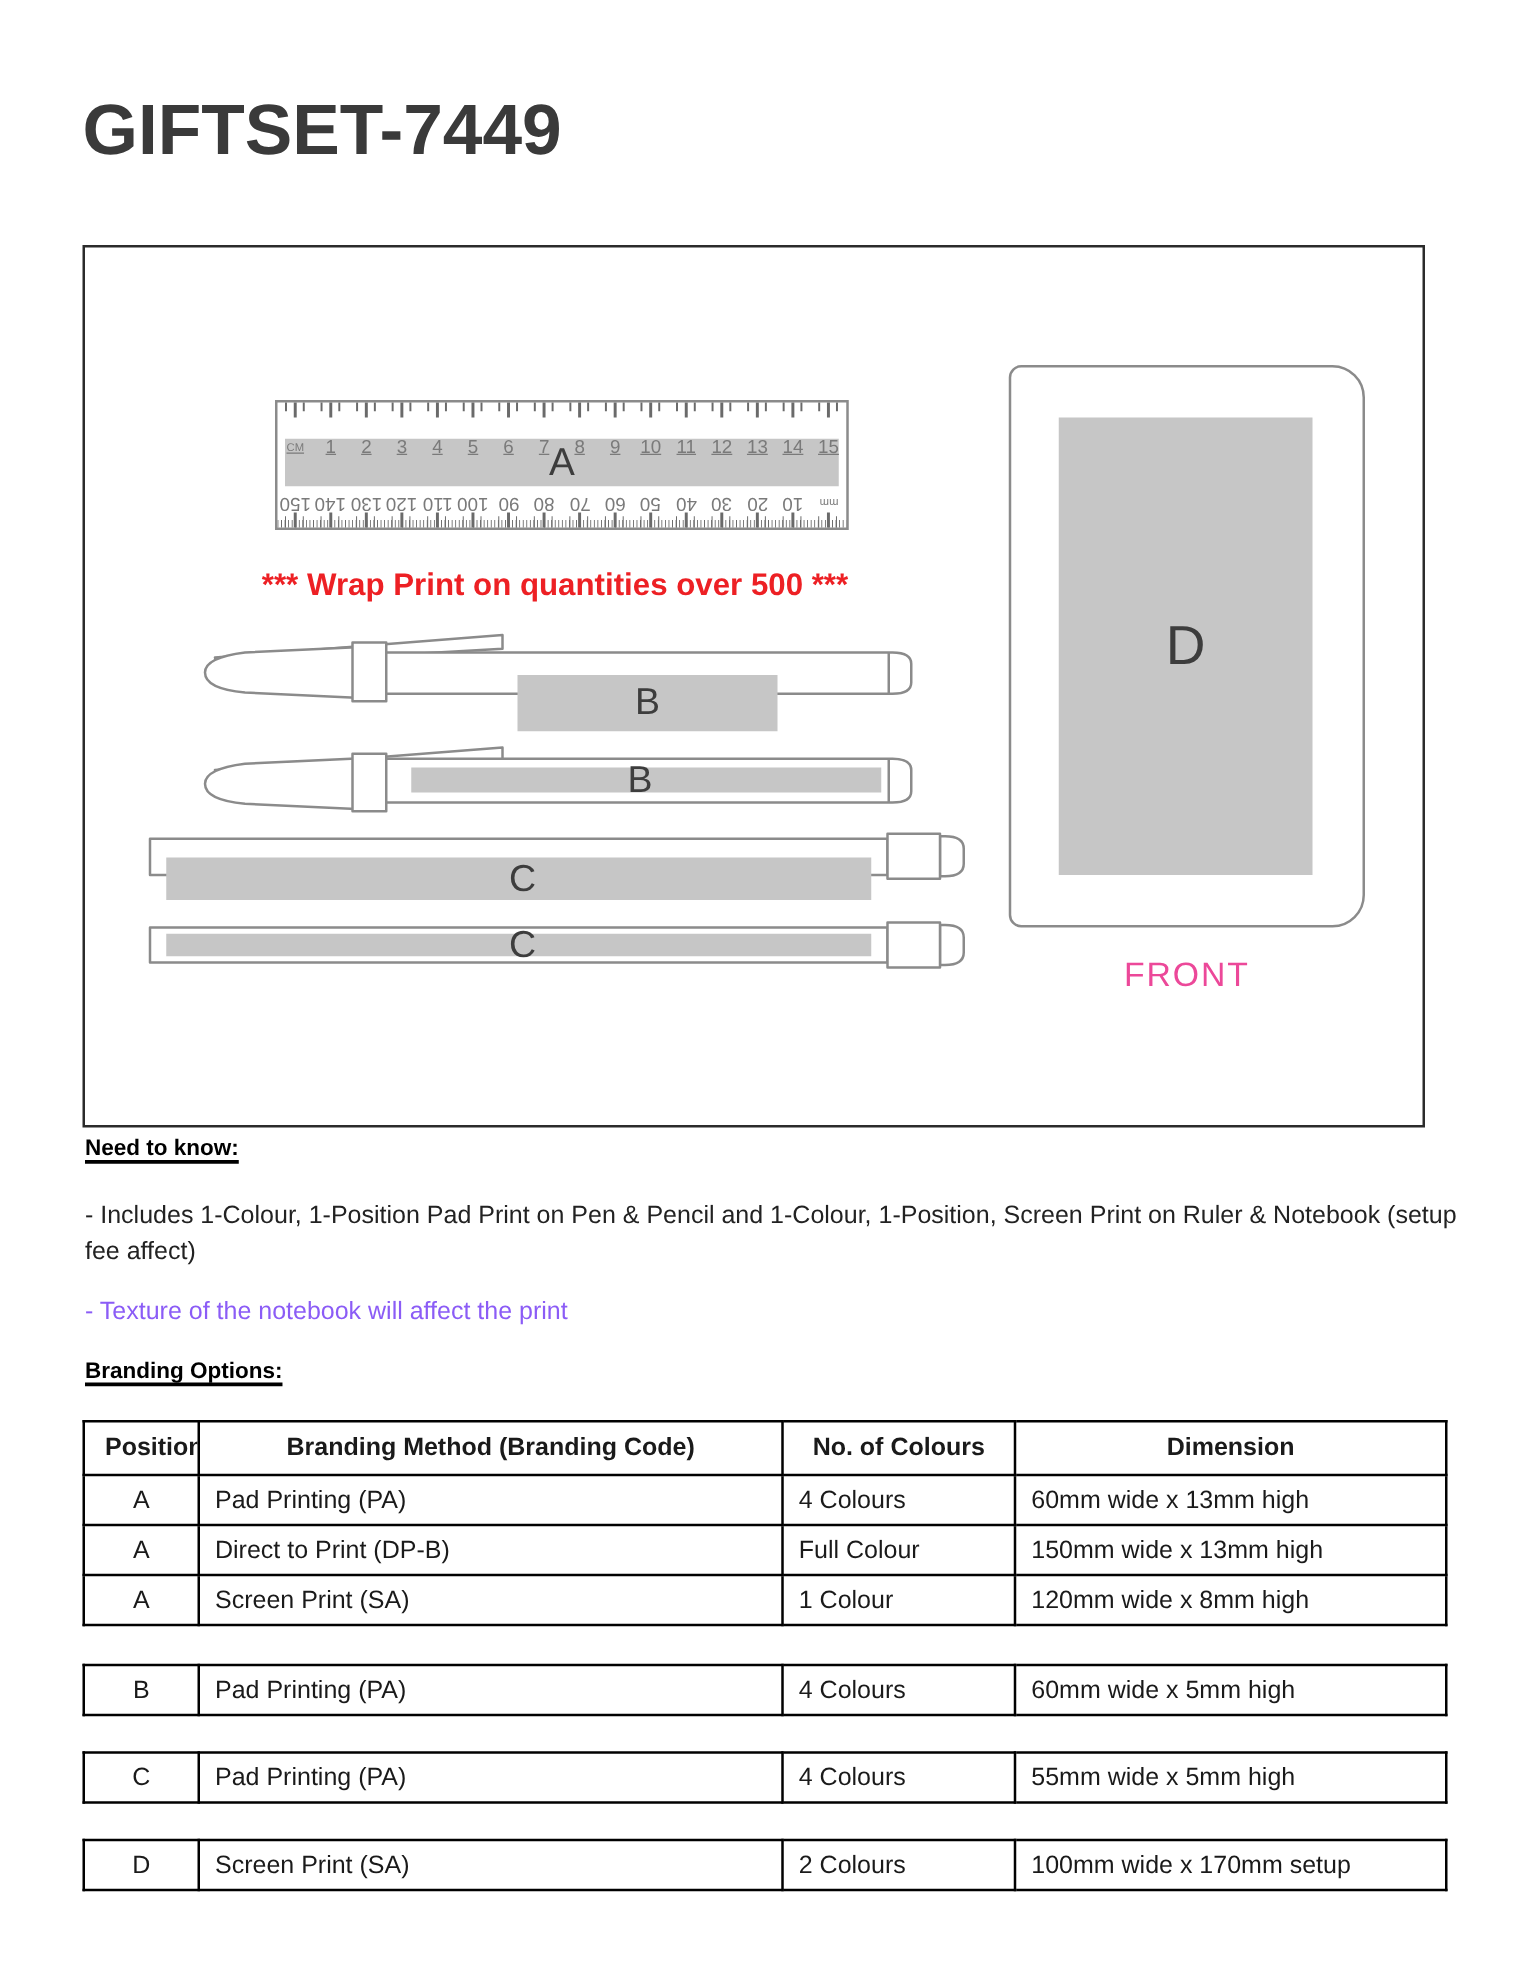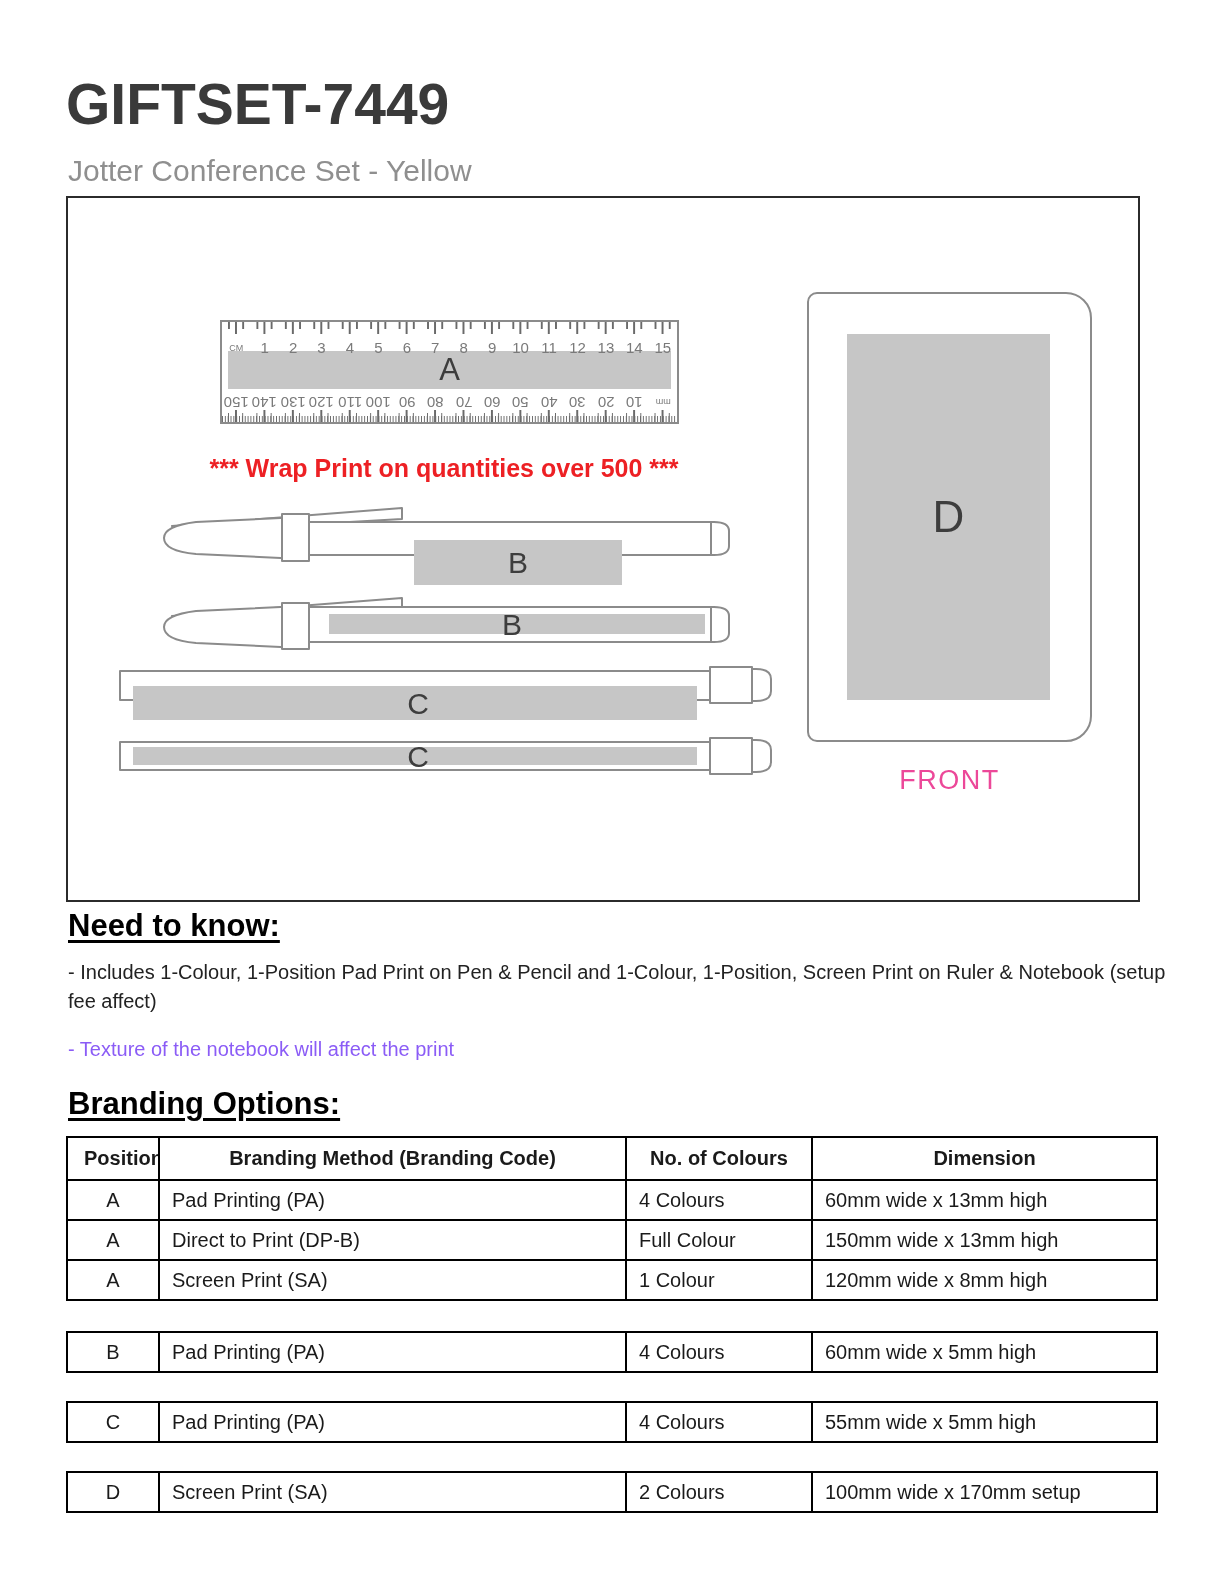--- a/index.html
+++ b/index.html
@@ -20,21 +20,21 @@
          border:2px solid #8b8b8b;background:#fff;display:flex;flex-direction:column;box-sizing:border-box;}
   .ruler-top{height:29px;position:relative;}
   .ticks-top{position:absolute;top:0;left:0;right:0;height:12px;
      background-image:linear-gradient(90deg,#6a6a6a 0 2px,transparent 2px),
                       linear-gradient(90deg,#6a6a6a 0 1.5px,transparent 1.5px);
      background-size:28.45px 12px,14.22px 7px;
      background-repeat:repeat-x;
      background-position:13px 0,6px 0;}
   .nums{display:flex;height:16px;font-size:15px;color:#7a7a7a;}
   .nums span{flex:1;text-align:center;line-height:16px;}
-  .ruler-top .nums{margin-top:18px;}
+  .ruler-top .nums{margin-top:28px;text-decoration:underline;}
   .runit{font-size:9px !important;}
   .flip{transform:rotate(180deg);}
   .ruler-print{height:38px;background:#c6c6c6;margin:0 6px;
                display:flex;align-items:center;justify-content:center;}
   .pos-letter{font-size:31px;color:#3d3d3d;}
   .ruler-bottom{flex:1;display:flex;flex-direction:column;justify-content:flex-end;}
   .ticks-bottom{height:12px;
      background-image:linear-gradient(90deg,#6a6a6a 0 2px,transparent 2px),
                       linear-gradient(90deg,#6a6a6a 0 1px,transparent 1px),
                       linear-gradient(90deg,#6a6a6a 0 1px,transparent 1px);
@@ -62,21 +62,21 @@
   .notebook{position:absolute;left:739px;top:94px;width:285px;height:450px;
             border:2px solid #8b8b8b;border-radius:10px 26px 26px 10px;
             background:#fff;box-sizing:border-box;}
   .nb-print{position:absolute;left:38px;top:40px;width:203px;height:366px;background:#c6c6c6;
             display:flex;align-items:center;justify-content:center;}
   .nb-print .pos-letter{font-size:44px;}
   .front-label{position:absolute;left:739px;top:567px;width:285px;text-align:center;
                font-size:27px;color:#ec4899;letter-spacing:1.5px;}
 
   
-  .h-sec{position:absolute;left:68px;margin:0;font-size:31px;font-weight:bold;color:#000;
+  .h-sec{position:absolute;left:68px;margin:0;font-size:18px;font-weight:bold;color:#000;
          text-decoration:underline;text-decoration-thickness:2.5px;text-underline-offset:4px;}
   .h-need{top:908px;}
   .h-brand{top:1086px;}
   .body-text{position:absolute;left:68px;top:958px;font-size:20px;line-height:29px;color:#222;}
   .red-note{position:absolute;left:68px;top:1038px;font-size:20px;color:#8b5cf6;}
 
   
   .btable{position:absolute;left:66px;width:1090px;border-collapse:collapse;table-layout:fixed;background:#fff;}
   .btable th,.btable td{border:2px solid #000;font-size:20px;color:#1a1a1a;
                         overflow:hidden;white-space:nowrap;}
@@ -87,21 +87,20 @@
   .t-b{top:1331px;}
   .t-c{top:1401px;}
   .t-d{top:1471px;}
 </style>
 </head>
 <body>
 
 <div class="page">
 
   <h1 class="title">GIFTSET-7449</h1>
-  <div class="subtitle">Jotter Conference Set - Yellow</div>
 
   <div class="frame">
 
     <div class="ruler">
       <div class="ruler-top">
         <div class="ticks-top"></div>
         <div class="nums" id="ruler-top-nums">
             <span class="runit">CM</span>
             <span>1</span>
             <span>2</span>

